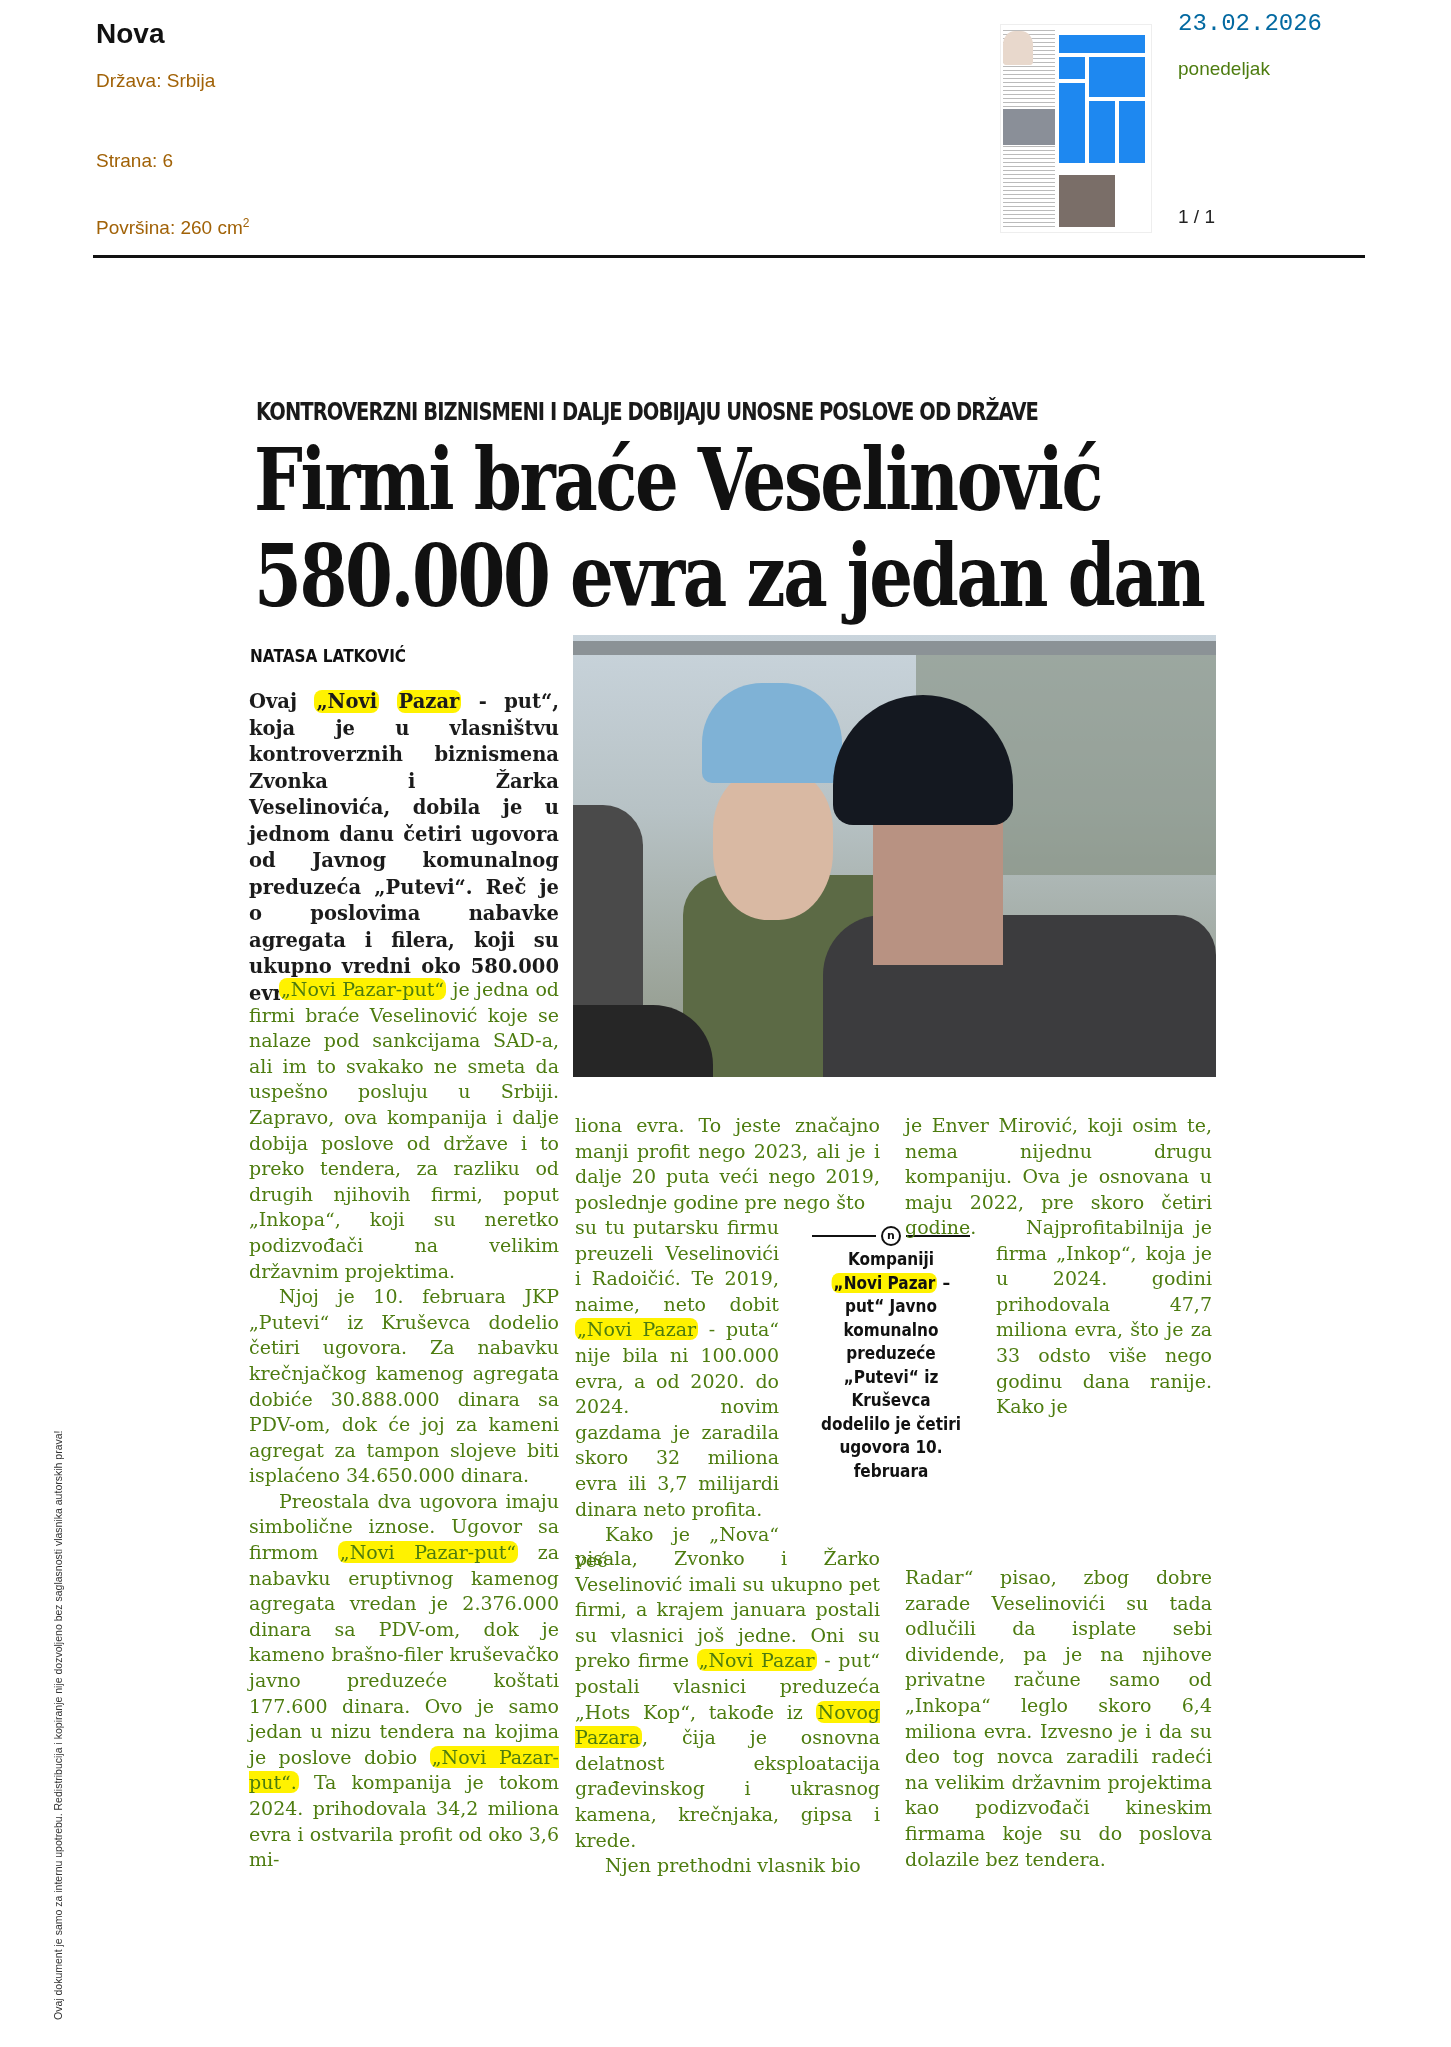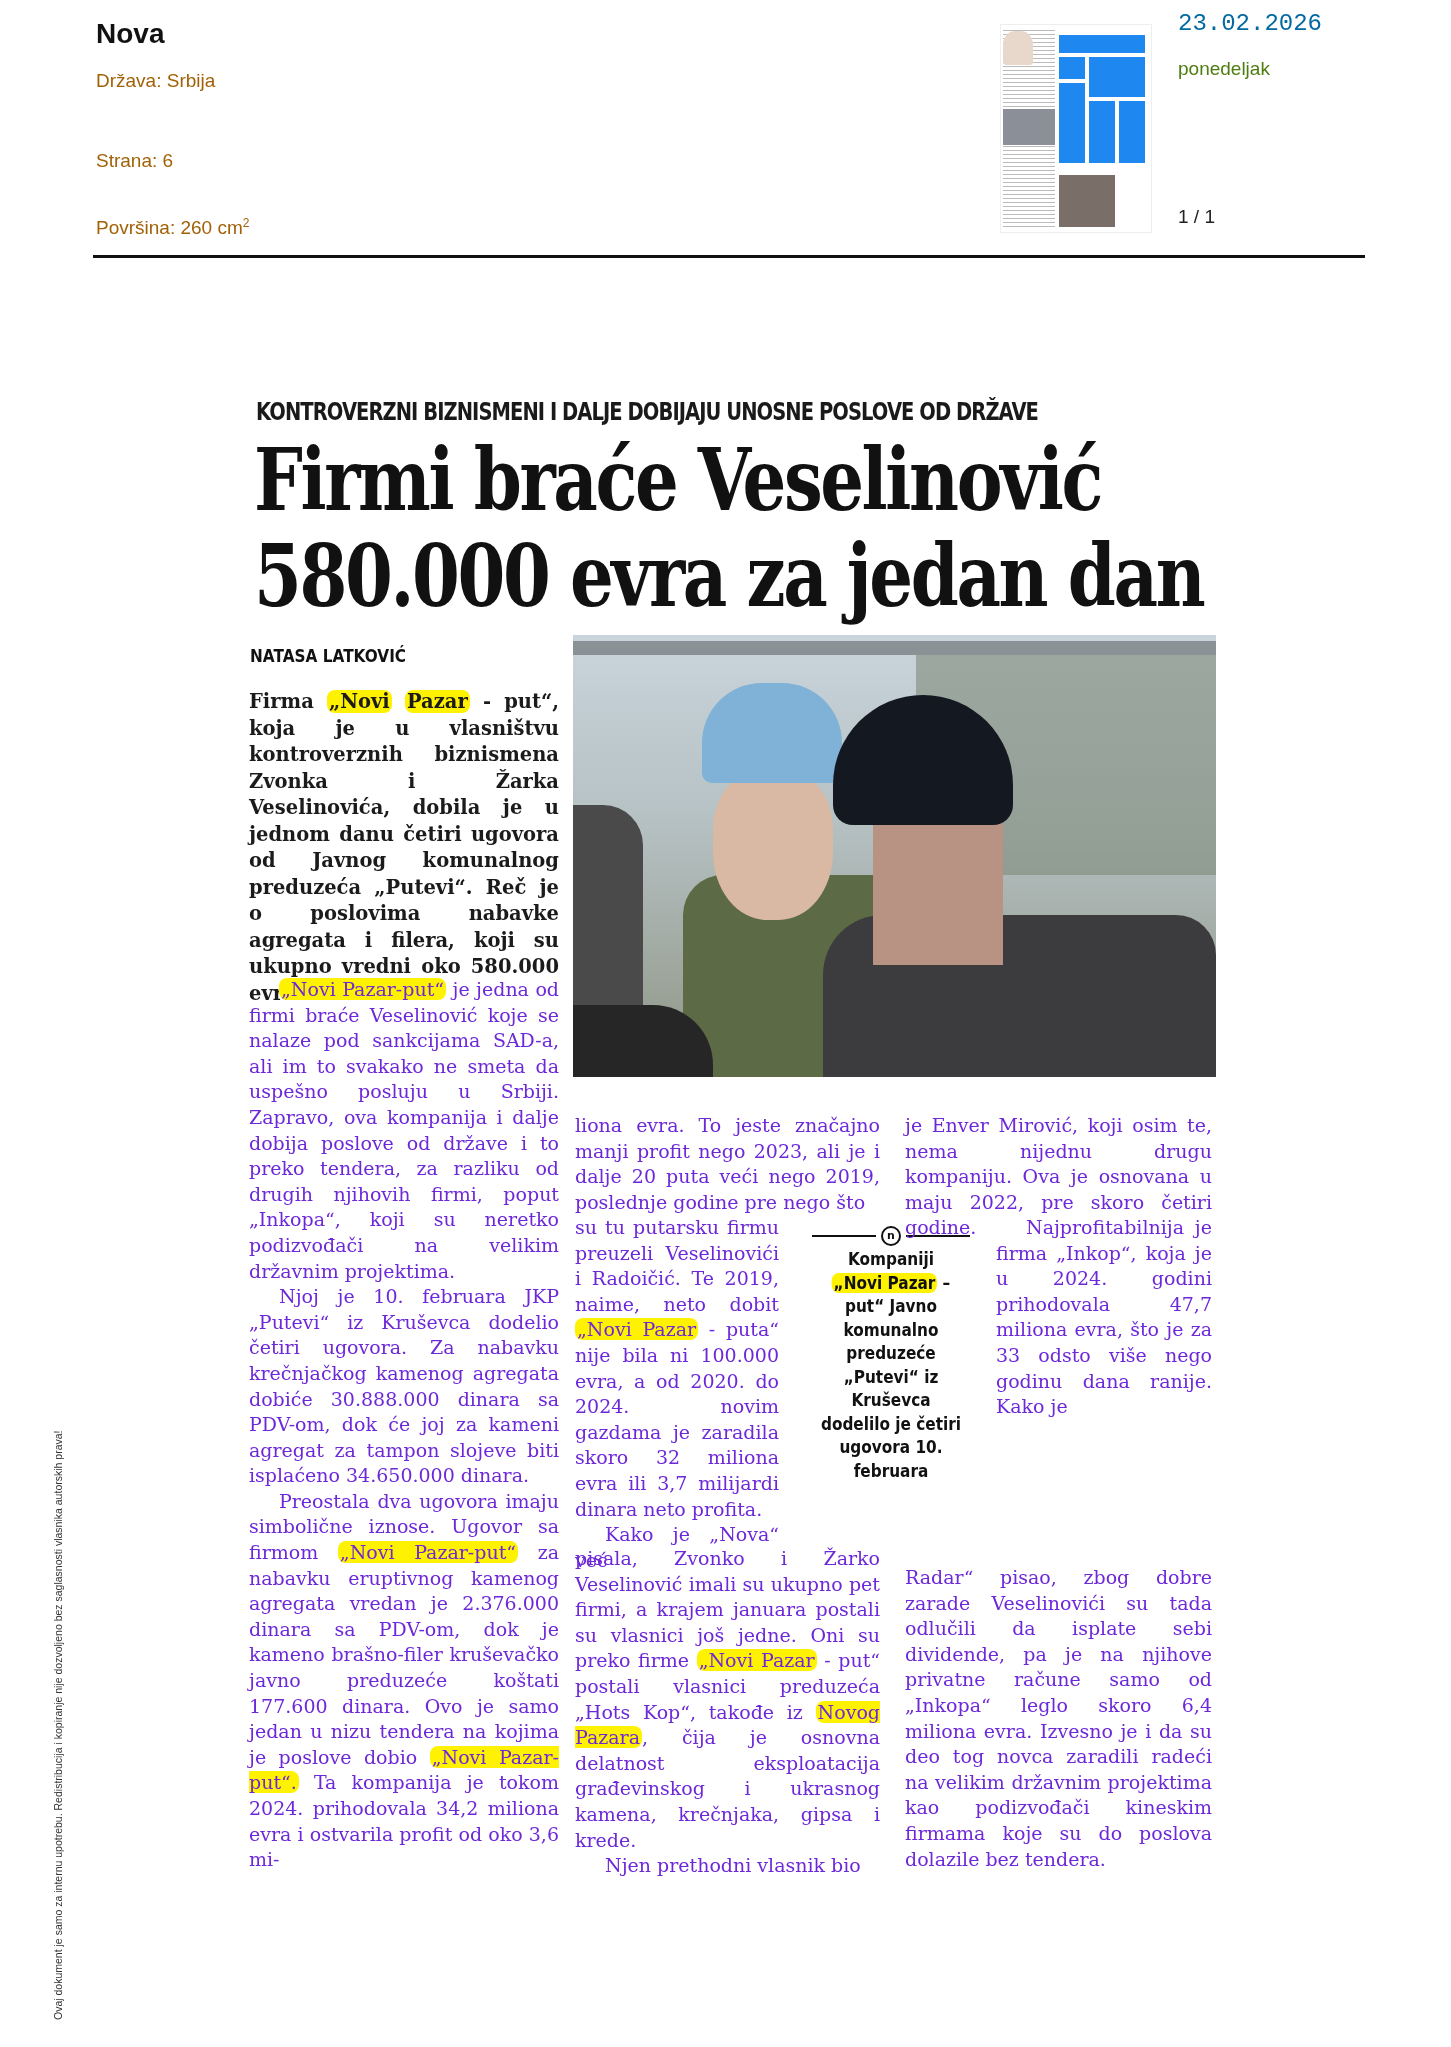--- a/index.html
+++ b/index.html
@@ -26,21 +26,21 @@
   
   .disclaimer { position: absolute; left: 52px; top: 2020px; transform-origin: 0 0; transform: rotate(-90deg); white-space: nowrap; font-size: 10.5px; color: #333; font-family: "Liberation Sans", sans-serif; width: 720px; }
 
   
   .kicker { position: absolute; left: 256px; top: 397px; font-family: "DejaVu Sans", sans-serif; font-weight: bold; font-size: 25px; letter-spacing: -1.2px; transform: scaleX(0.78); transform-origin: 0 0; white-space: nowrap; color: #1a1a1a; }
   .headline { position: absolute; left: 254px; top: 432px; font-family: "DejaVu Serif", serif; font-weight: bold; font-size: 86px; line-height: 96px; letter-spacing: -3px; transform: scaleX(0.80); transform-origin: 0 0; white-space: nowrap; color: #111; }
   .byline { position: absolute; left: 250px; top: 645px; font-family: "DejaVu Sans", sans-serif; font-weight: bold; font-size: 18px; transform: scaleX(0.85); transform-origin: 0 0; white-space: nowrap; }
 
   .lead { position: absolute; left: 249px; top: 689px; width: 310px; font-family: "DejaVu Serif", serif; font-weight: bold; font-size: 19.5px; line-height: 26.5px; text-align: justify; color: #1b1b1b; }
 
-  .col { position: absolute; font-family: "DejaVu Serif", serif; font-size: 19px; line-height: 25.6px; text-align: justify; color: #6d28d9; }
+  .col { position: absolute; font-family: "DejaVu Serif", serif; font-size: 19px; line-height: 25.6px; text-align: justify; color: #4d7c0f; }
   .col p { margin: 0; text-indent: 30px; }
   .col p.noind { text-indent: 0; }
   .col1 { left: 249px; top: 977px; width: 310px; }
   .col2a { left: 575px; top: 1113px; width: 305px; }
   .col2b { left: 575px; top: 1215px; width: 204px; }
   .col2c { left: 575px; top: 1546px; width: 305px; }
   .col3a { left: 905px; top: 1113px; width: 307px; }
   .col3b { left: 996px; top: 1215px; width: 216px; }
   .col3c { left: 905px; top: 1565px; width: 307px; }
 
@@ -92,21 +92,21 @@
 
 <div class="disclaimer">Ovaj dokument je samo za internu upotrebu. Redistribucija i kopiranje nije dozvoljeno bez saglasnosti vlasnika autorskih prava!</div>
 
 <div class="kicker">KONTROVERZNI BIZNISMENI I DALJE DOBIJAJU UNOSNE POSLOVE OD DRŽAVE</div>
 <div class="headline">
   <div>Firmi braće Veselinović</div>
   <div>580.000 evra za jedan dan</div>
 </div>
 <div class="byline">NATASA LATKOVIĆ</div>
 
-<div class="lead"><span>Firma </span><span class="hl">„Novi</span> <span class="hl">Pazar</span><span> - put“, koja je u vlasništvu kontroverznih biznismena Zvonka i Žarka Veselinovića, dobila je u jednom danu četiri ugovora od Javnog komunalnog preduzeća „Putevi“. Reč je o poslovima nabavke agregata i filera, koji su ukupno vredni oko 580.000 evra.</span></div>
+<div class="lead"><span>Ovaj </span><span class="hl">„Novi</span> <span class="hl">Pazar</span><span> - put“, koja je u vlasništvu kontroverznih biznismena Zvonka i Žarka Veselinovića, dobila je u jednom danu četiri ugovora od Javnog komunalnog preduzeća „Putevi“. Reč je o poslovima nabavke agregata i filera, koji su ukupno vredni oko 580.000 evra.</span></div>
 
 <div class="col col1">
   <p><span class="hl">„Novi Pazar-put“</span><span> je jedna od firmi braće Veselinović koje se nalaze pod sankcijama SAD-a, ali im to svakako ne smeta da uspešno posluju u Srbiji. Zapravo, ova kompanija i dalje dobija poslove od države i to preko tendera, za razliku od drugih njihovih firmi, poput „Inkopa“, koji su neretko podizvođači na velikim državnim projektima.</span></p>
   <p>Njoj je 10. februara JKP „Putevi“ iz Kruševca dodelio četiri ugovora. Za nabavku krečnjačkog kamenog agregata dobiće 30.888.000 dinara sa PDV-om, dok će joj za kameni agregat za tampon slojeve biti isplaćeno 34.650.000 dinara.</p>
   <p><span>Preostala dva ugovora imaju simbolične iznose. Ugovor sa firmom </span><span class="hl">„Novi Pazar-put“</span><span> za nabavku eruptivnog kamenog agregata vredan je 2.376.000 dinara sa PDV-om, dok je kameno brašno-filer kruševačko javno preduzeće koštati 177.600 dinara. Ovo je samo jedan u nizu tendera na kojima je poslove dobio </span><span class="hl">„Novi Pazar-put“.</span><span> Ta kompanija je tokom 2024. prihodovala 34,2 miliona evra i ostvarila profit od oko 3,6 mi-</span></p>
 </div>
 
 <div class="photo">
   <div class="fence"></div>
   <div class="bg-right"></div>

